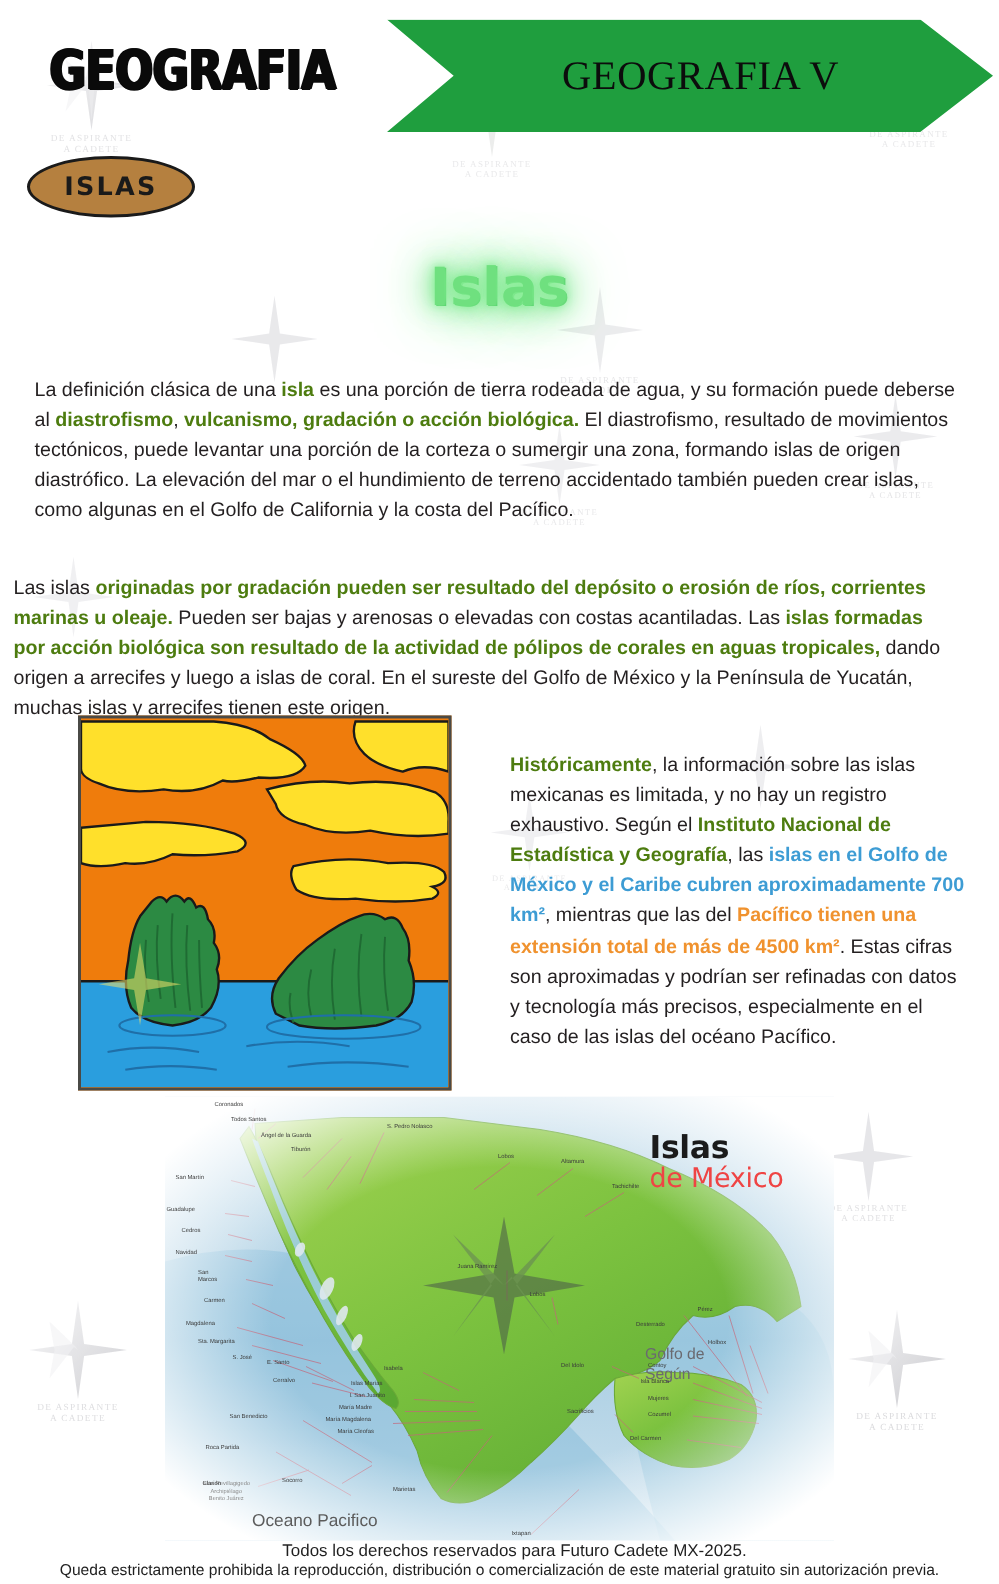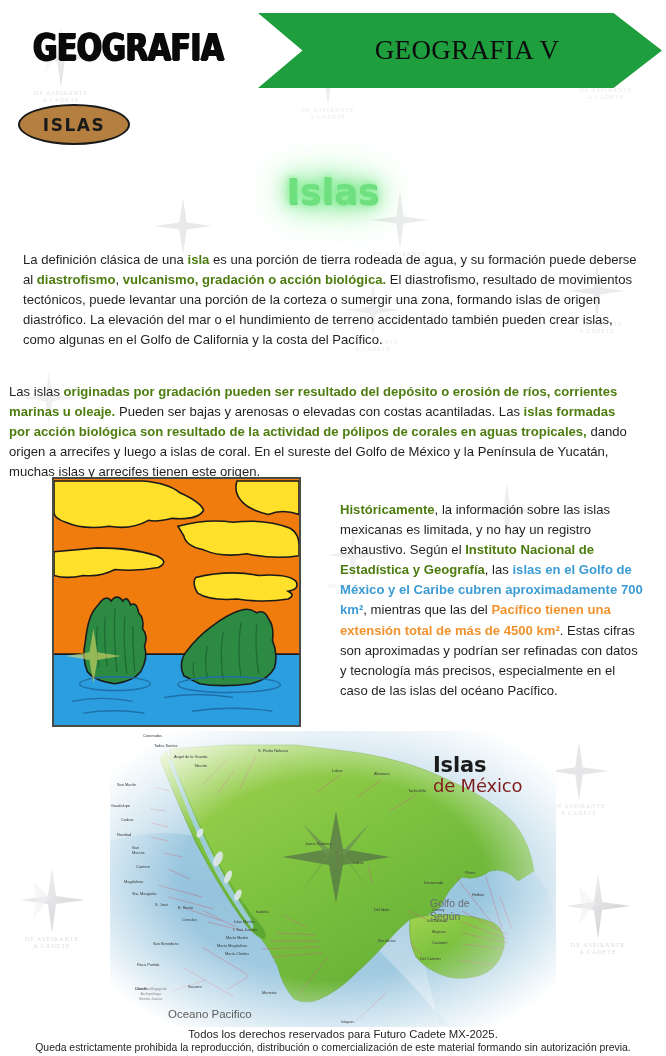--- a/index.html
+++ b/index.html
@@ -131,21 +131,21 @@
   .map-title {
     position: absolute; left: 433px; top: 755px;
     z-index: 4; line-height: 1.0;
   }
   .map-title .mt1 {
     display: block; font-family: "DejaVu Sans", sans-serif;
     font-weight: 700; font-size: 21px; color: #1b1b1b; letter-spacing: -.2px;
   }
   .map-title .mt2 {
     display: block; font-family: "DejaVu Sans", sans-serif;
-    font-size: 18px; color: #7f1d1d; margin-top: 1px; letter-spacing: -.2px;
+    font-size: 18px; color: #ef4444; margin-top: 1px; letter-spacing: -.2px;
   }
   .maplbl {
     position: absolute;
     font-family: "Liberation Sans", sans-serif;
     font-size: 3.9px;
     color: #3a3a3a;
     white-space: nowrap;
     z-index: 4;
     line-height: 1.25;
   }
@@ -539,14 +539,14 @@
     <div class="maplbl r" style="left: 427px; top: 919px;">Isla Blanca</div>
     <div class="maplbl r" style="left: 432px; top: 930px;">Mujeres</div>
     <div class="maplbl r" style="left: 432px; top: 941px;">Cozumel</div>
     <div class="maplbl r" style="left: 420px; top: 957px;">Del Carmen</div>
     <div class="maplbl r" style="left: 378px; top: 939px;">Sacrificios</div>
     <div class="maplbl r" style="left: 374px; top: 908px;">Del Idolo</div>
   </div>
 
 <div class="footer">
   <span class="f1">Todos los derechos reservados para Futuro Cadete MX-2025.</span>
-  <span class="f2">Queda estrictamente prohibida la reproducción, distribución o comercialización de este material formando sin autorización previa.</span>
+  <span class="f2">Queda estrictamente prohibida la reproducción, distribución o comercialización de este material gratuito sin autorización previa.</span>
 </div>
 
 </body></html>

